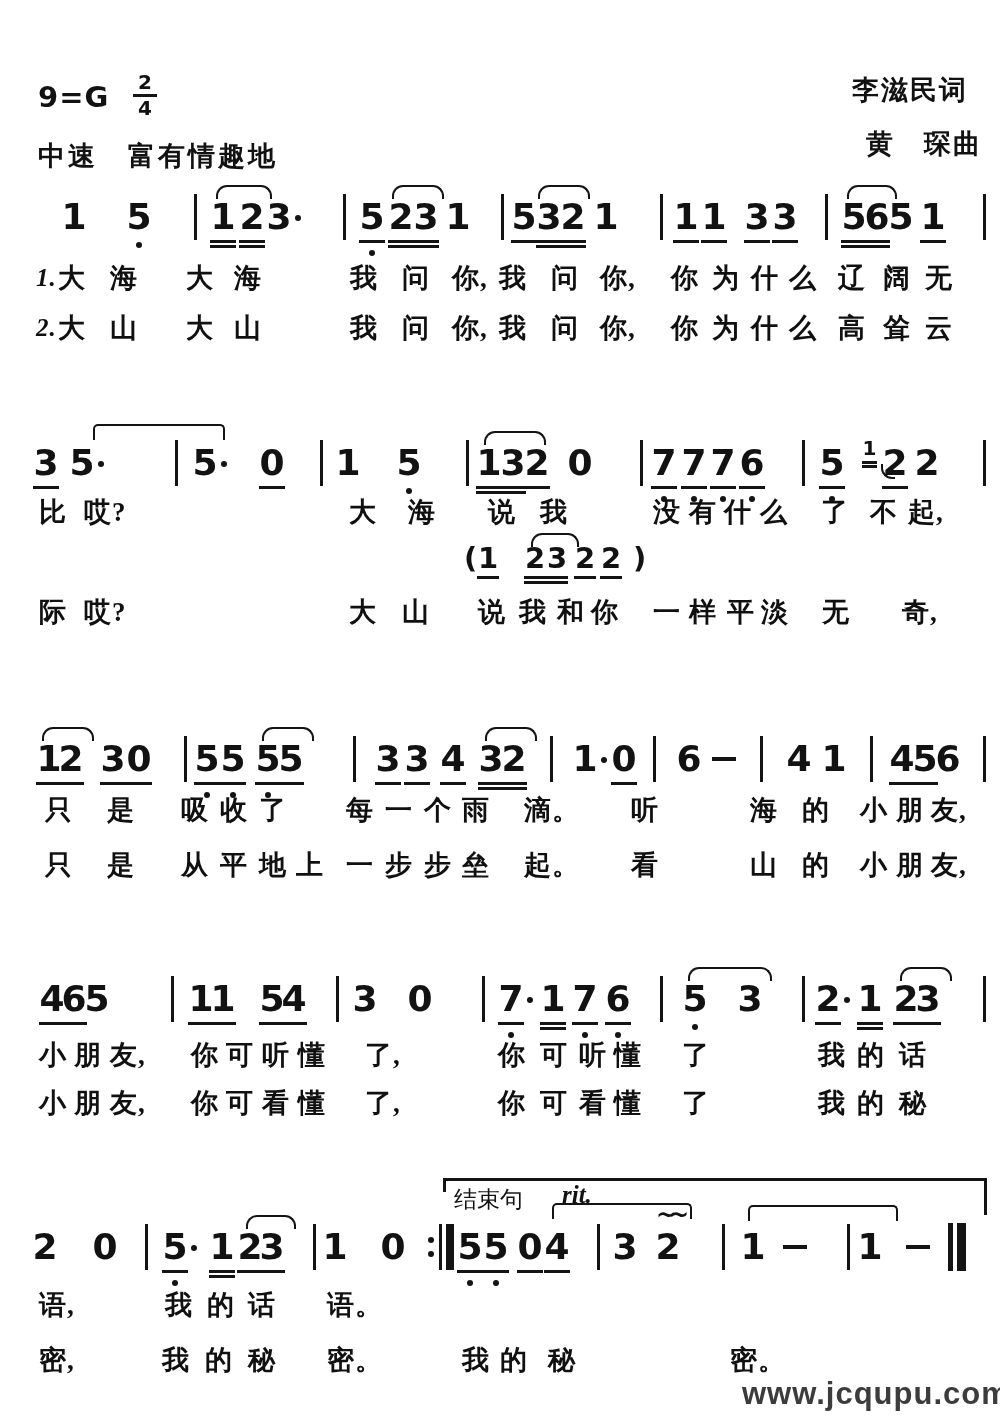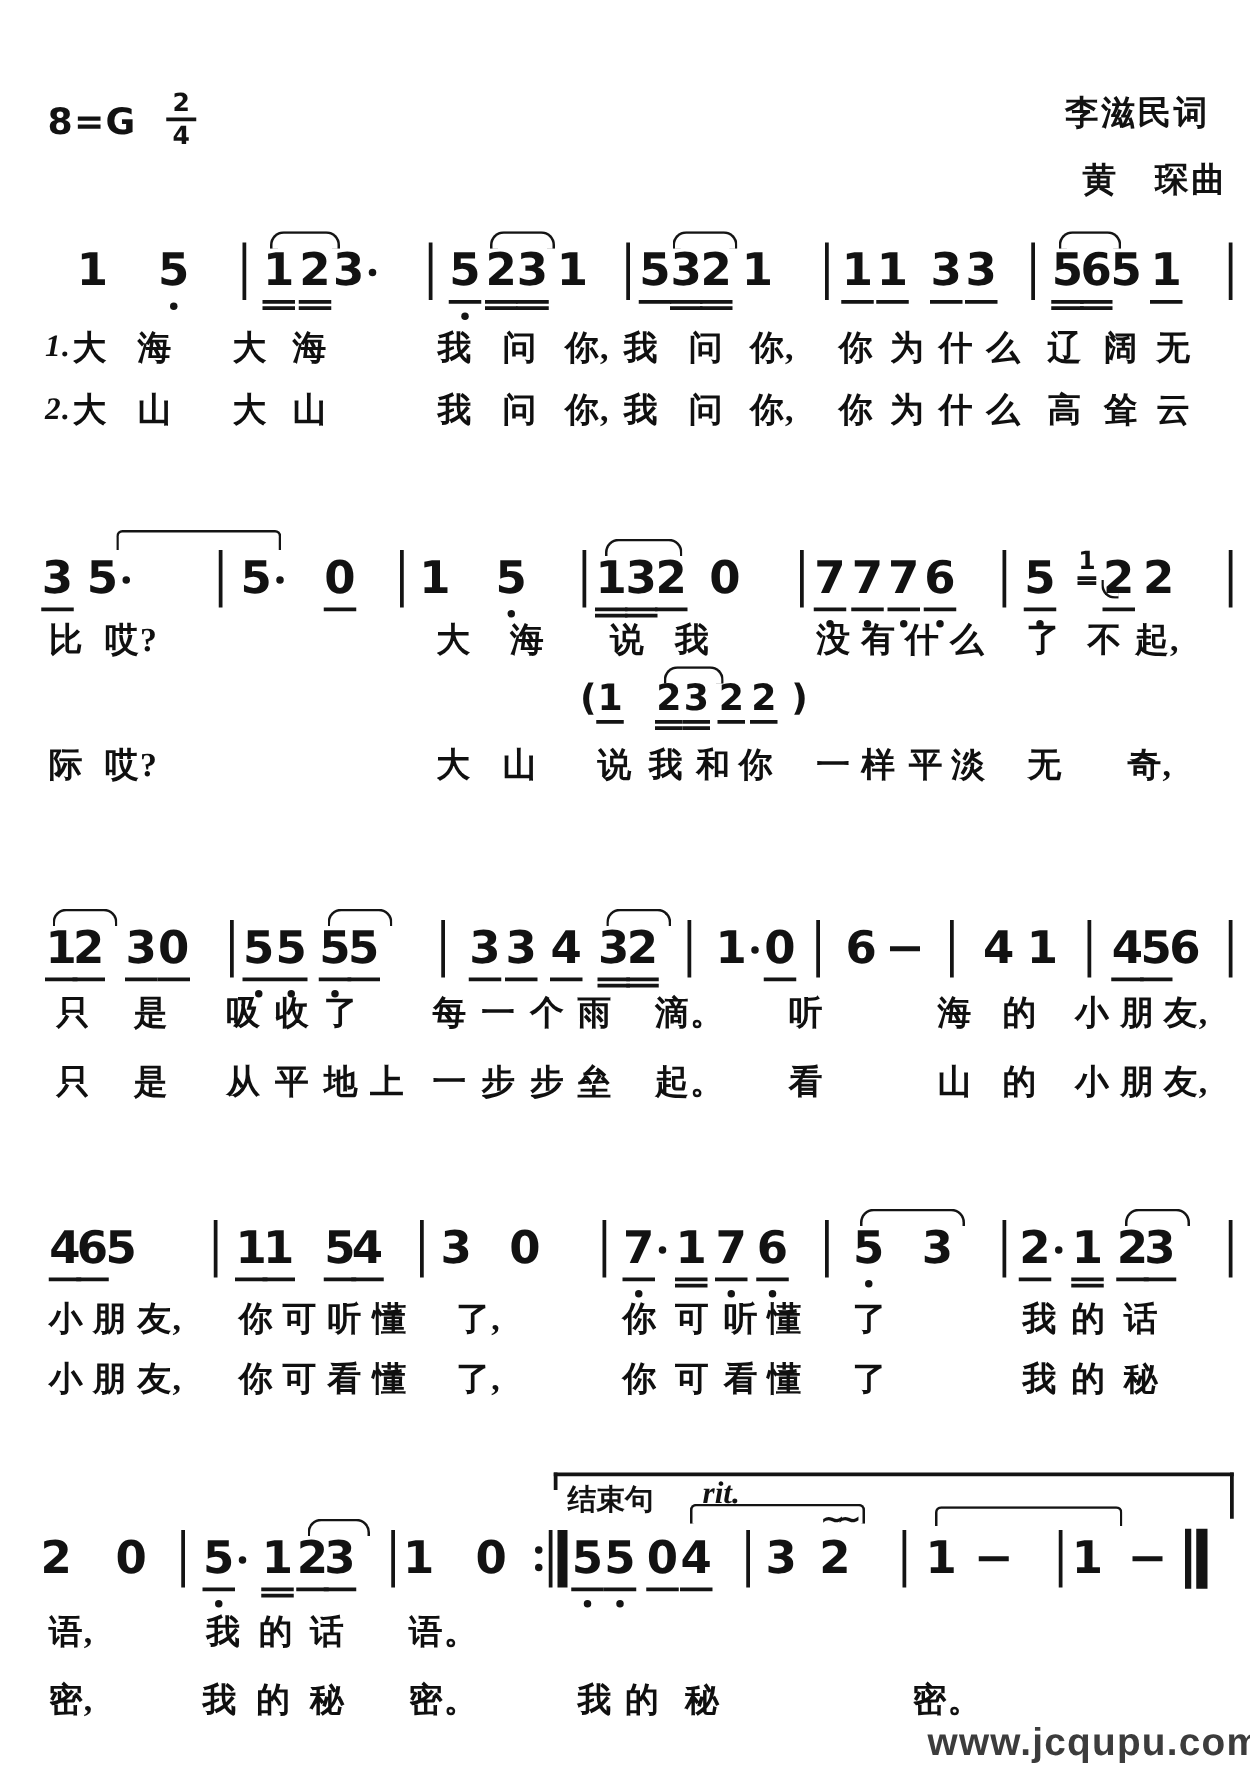--- a/index.html
+++ b/index.html
@@ -42,35 +42,36 @@
   .slur.flat{height:14px;border-radius:5px 5px 0 0;}
   .ghook{position:absolute;width:12px;height:13px;border-left:2px solid #141414;
          border-bottom:2px solid #141414;border-bottom-left-radius:11px;}
   .mordent{position:absolute;font-family:"DejaVu Sans",sans-serif;font-weight:800;
            font-size:24px;letter-spacing:-7px;line-height:18px;}
   .ptext{position:absolute;font-family:"DejaVu Sans",sans-serif;font-weight:800;font-size:29px;line-height:30px;}
   .lyr{position:absolute;font-family:"Liberation Serif",serif;font-weight:600;font-size:27px;
        line-height:30px;white-space:nowrap;letter-spacing:1px;color:#101010;}
   .lyr.vn{font-style:italic;font-size:25px;font-family:"Liberation Serif",serif;}
   .brk{position:absolute;background:#141414;}
-  #endlabel{position:absolute;font-family:"Liberation Sans",sans-serif;font-weight:700;font-size:23px;}
+  #endlabel{position:absolute;font-family:"Liberation Sans",sans-serif;font-weight:400;font-size:23px;}
   #ritlabel{position:absolute;font-family:"Liberation Serif",serif;font-style:italic;font-weight:800;font-size:25px;}
   #watermark{position:absolute;left:742px;top:1376px;font-family:"Liberation Sans",sans-serif;
              font-weight:600;font-size:31px;color:#3c3c3c;letter-spacing:1px;}
 </style>
 </head>
 <body>
 
 <div id="page">
-  <div id="keysig">8=G</div>
+  <div id="keysig">9=G</div>
   <div id="fraction">
     <div>2</div>
     <div class="bar"></div>
     <div>4</div>
   </div>
+  <div id="temporow"><span>中速</span><span class="gap"></span><span>富有情趣地</span></div>
   <div id="lyricist">李滋民词</div>
   <div id="composer">黄　琛曲</div>
 
   <div id="score">
       <div class="note n-lg nou" style="left: 61px; top: 198px;">
         <div class="digit">1</div>
       </div>
       <div class="note n-lg nou" style="left: 126px; top: 198px;">
         <div class="digit">5</div>
         <div class="dotlow" style="left: 10px;"></div>

